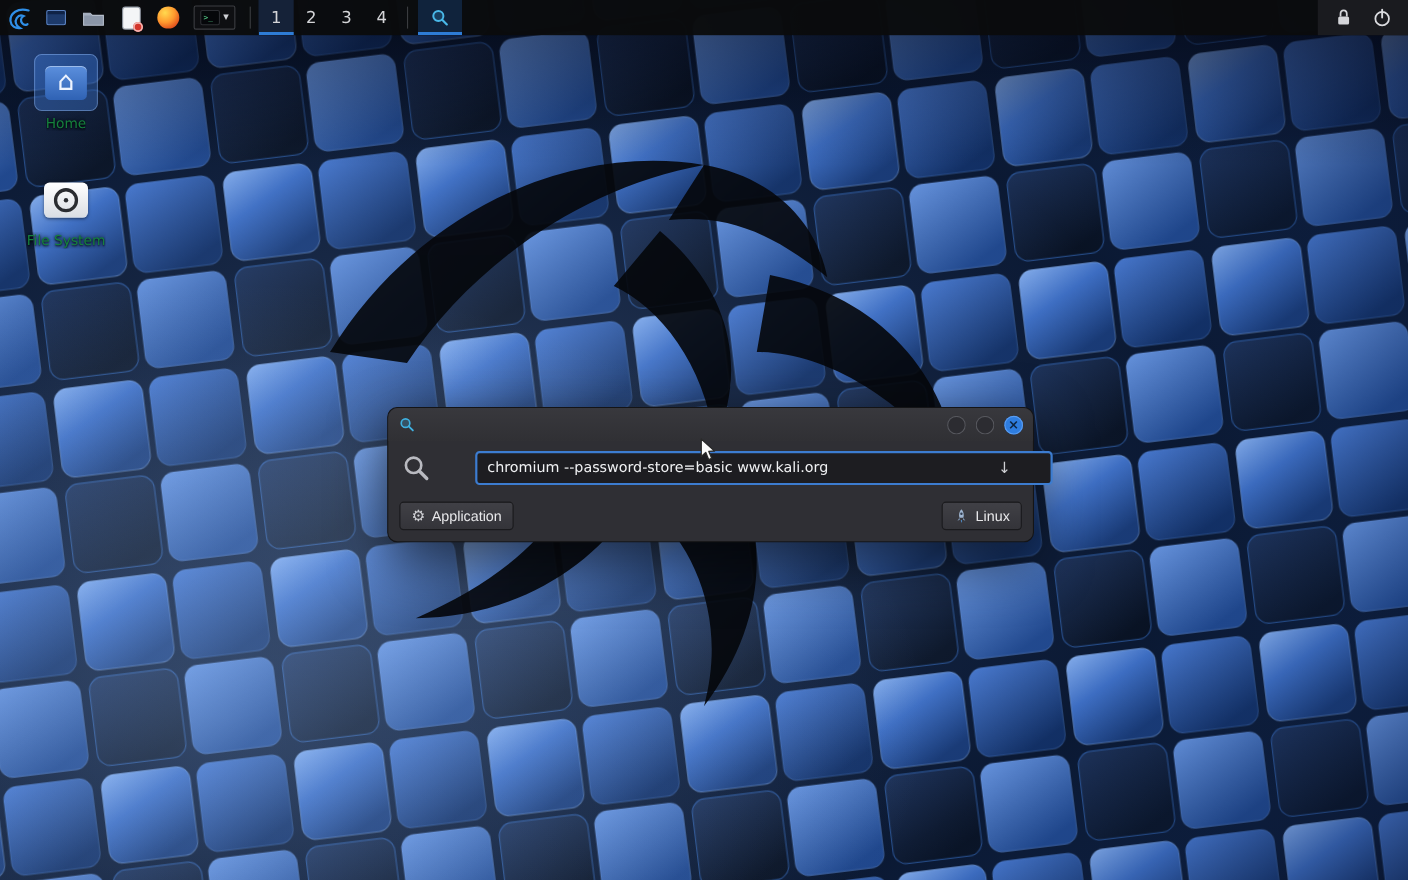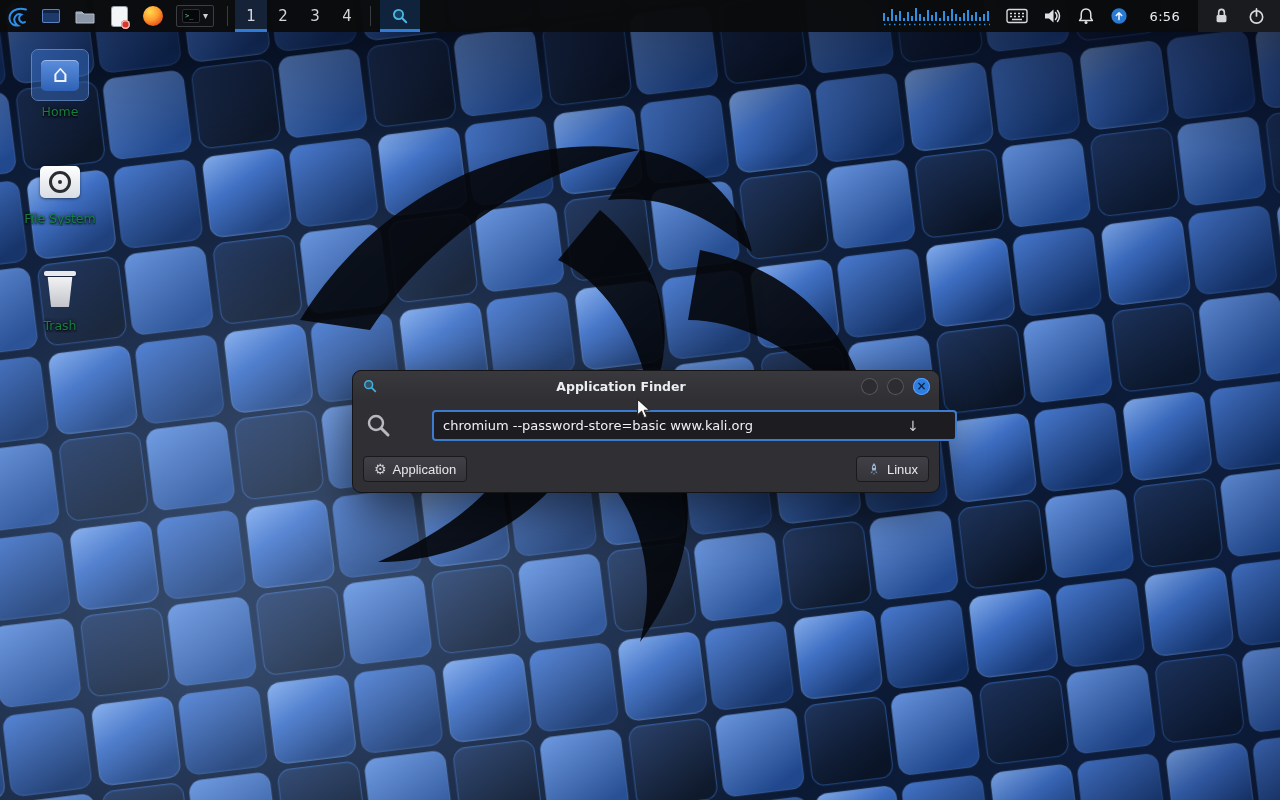--- a/index.html
+++ b/index.html
@@ -199,49 +199,20 @@
 
     <div class="task-btn">
       <svg width="18" height="18" viewBox="0 0 18 18">
         <circle cx="7.5" cy="7.5" r="4.6" fill="rgba(60,170,230,.2)" stroke="#49b8e8" stroke-width="1.8"></circle>
         <line x1="11" y1="11" x2="15.2" y2="15.2" stroke="#49b8e8" stroke-width="2" stroke-linecap="round"></line>
       </svg>
     </div>
   </div>
 
   <div class="panel-right">
-    <div class="tray">
-
-      <svg width="110" height="22" viewBox="0 0 110 22">
-        <path d="M2 16V8 M6 16V12 M10 16V4 M14 16V10 M18 16V6 M22 16V13 M26 16V7 M30 16V11 M34 16V3 M38 16V9 M42 16V12 M46 16V5 M50 16V10 M54 16V7 M58 16V13 M62 16V6 M66 16V11 M70 16V4 M74 16V9 M78 16V12 M82 16V8 M86 16V5 M90 16V10 M94 16V7 M98 16V12 M102 16V9 M106 16V6" stroke="#2f8fe0" stroke-width="2"></path>
-        <line x1="2" y1="19.5" x2="108" y2="19.5" stroke="#2f8fe0" stroke-width="1.5" stroke-dasharray="1.5 3.5"></line>
-      </svg>
-
-      <svg width="22" height="16" viewBox="0 0 22 16">
-        <rect x="1" y="1.5" width="20" height="13" rx="2" fill="none" stroke="#d8d8dc" stroke-width="1.4"></rect>
-        <path d="M4 5.5h2 M8 5.5h2 M12 5.5h2 M16 5.5h2 M4 8.5h2 M8 8.5h2 M12 8.5h2 M16 8.5h2 M6 11.5h10" stroke="#d8d8dc" stroke-width="1.3"></path>
-      </svg>
-
-      <svg width="20" height="20" viewBox="0 0 20 20">
-        <polygon points="3,7.5 7,7.5 11.5,3.5 11.5,16.5 7,12.5 3,12.5" fill="#dfe0e3"></polygon>
-        <path d="M13.5 6.5 Q16.5 10 13.5 13.5 M15.5 4.5 Q19.5 10 15.5 15.5" fill="none" stroke="#dfe0e3" stroke-width="1.5" stroke-linecap="round"></path>
-      </svg>
-
-      <svg width="20" height="20" viewBox="0 0 20 20">
-        <path d="M10 3 C6.6 3 5.2 5.8 5.2 8.8 L5.2 12 L3.6 14.6 L16.4 14.6 L14.8 12 L14.8 8.8 C14.8 5.8 13.4 3 10 3 Z" fill="none" stroke="#dfe0e3" stroke-width="1.5" stroke-linejoin="round"></path>
-        <circle cx="10" cy="16.6" r="1.5" fill="#dfe0e3"></circle>
-      </svg>
-
-      <svg width="18" height="18" viewBox="0 0 20 20">
-        <circle cx="10" cy="10" r="8.5" fill="#2a7ad2"></circle>
-        <path d="M10 14 L10 7 M7 9.5 L10 6.5 L13 9.5" fill="none" stroke="#eaf2ff" stroke-width="1.8" stroke-linecap="round" stroke-linejoin="round"></path>
-      </svg>
-
-      <span class="clock">6:56</span>
-    </div>
 
     <div class="session">
       <svg width="19" height="20" viewBox="0 0 20 20">
         <path d="M7 9 V6.5 C7 4.4 8.3 3 10 3 C11.7 3 13 4.4 13 6.5 V9" fill="none" stroke="#d4d5d9" stroke-width="1.7"></path>
         <rect x="4.8" y="9" width="10.4" height="7.6" rx="1.5" fill="#d4d5d9"></rect>
       </svg>
       <svg width="19" height="20" viewBox="0 0 20 20">
         <circle cx="10" cy="11" r="6.5" fill="none" stroke="#dadbdf" stroke-width="1.7"></circle>
         <line x1="10" y1="2.5" x2="10" y2="10" stroke="#dadbdf" stroke-width="1.8" stroke-linecap="round"></line>
       </svg>
@@ -262,40 +233,30 @@
     <div class="art">
       <span class="fs-box">
           <span class="fs-ring">
             <span class="fs-dot"></span>
           </span>
         </span>
     </div>
     <div class="lbl">File System</div>
   </div>
 
-  <div class="dicon">
-    <div class="art">
-      <span class="trash-wrap">
-        <span class="trash-lid"></span>
-        <span class="trash-cup"></span>
-      </span>
-    </div>
-    <div class="lbl">Trash</div>
-  </div>
 
 
 </div>
 
 <div class="finder">
   <div class="titlebar">
     <svg width="16" height="16" viewBox="0 0 18 18">
       <circle cx="7.5" cy="7.5" r="4.4" fill="rgba(60,170,230,.25)" stroke="#3fb0e0" stroke-width="1.7"></circle>
       <line x1="10.8" y1="10.8" x2="15" y2="15" stroke="#3fb0e0" stroke-width="1.9" stroke-linecap="round"></line>
     </svg>
-    <div class="title">Application Finder</div>
     <div class="tb-btns">
       <div class="cbtn plain"></div>
       <div class="cbtn plain"></div>
       <div class="cbtn close">×</div>
     </div>
   </div>
 
   <div class="search-row">
     <svg width="27" height="27" viewBox="0 0 27 27">
       <circle cx="11" cy="11" r="7" fill="none" stroke="#b9bac0" stroke-width="2.4"></circle>

